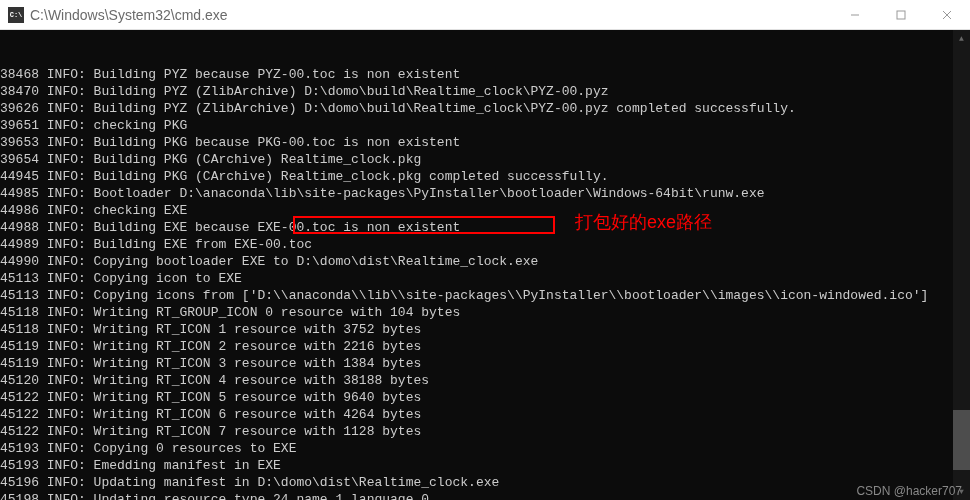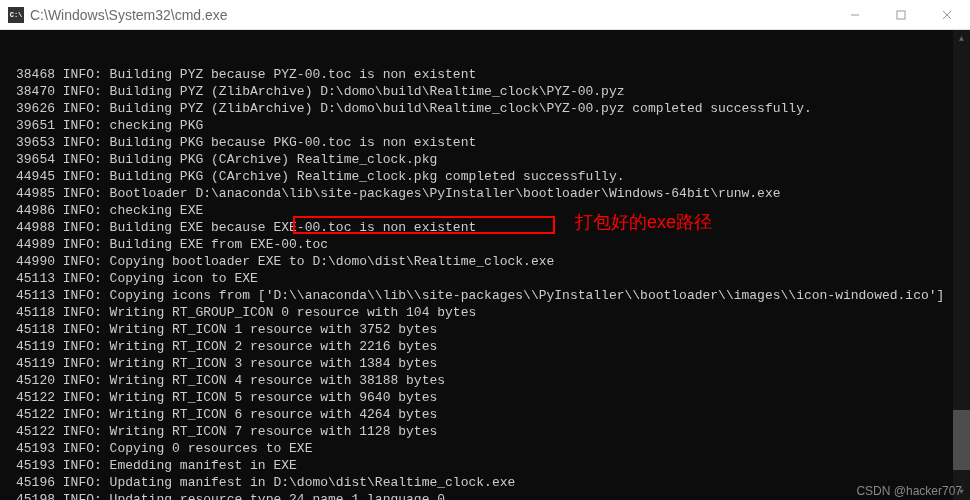--- a/index.html
+++ b/index.html
@@ -50,21 +50,21 @@
       display: flex;
       align-items: center;
       justify-content: center;
       color: #999;
       font-family: "Segoe UI", sans-serif;
       font-size: 10px;
     }
     .terminal {
       background: #0c0c0c;
       color: #cccccc;
-      padding: 2px 16px;
+      padding: 2px 0;
       height: calc(100% - 30px);
       white-space: pre;
       line-height: 17px;
       position: relative;
     }
     .line { display: block; }
     .highlight-box {
       position: absolute;
       border: 2px solid #ff0000;
       pointer-events: none;

